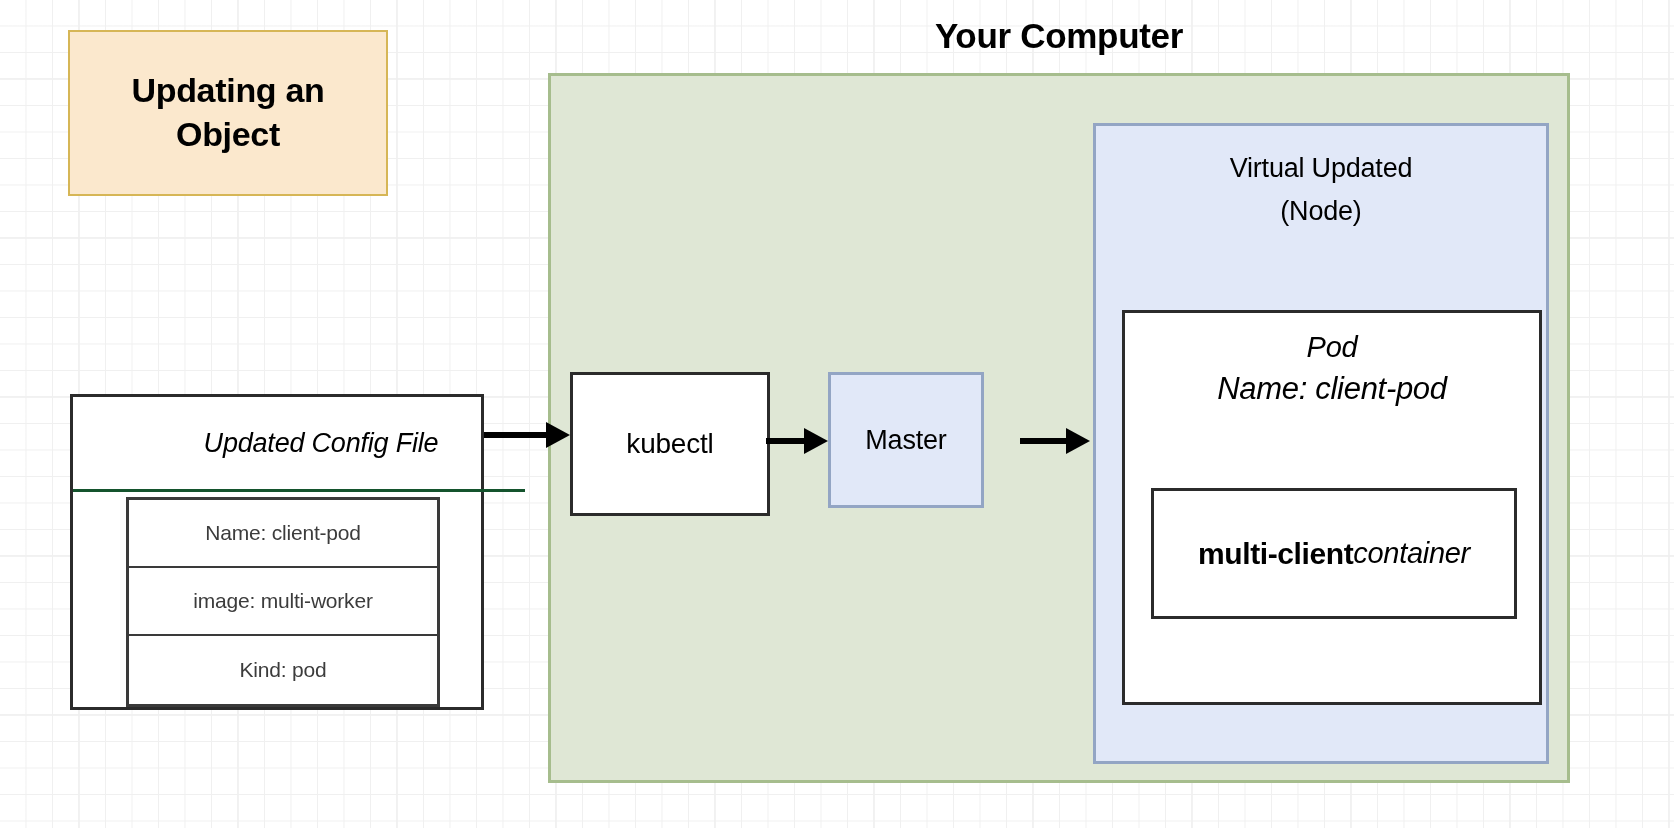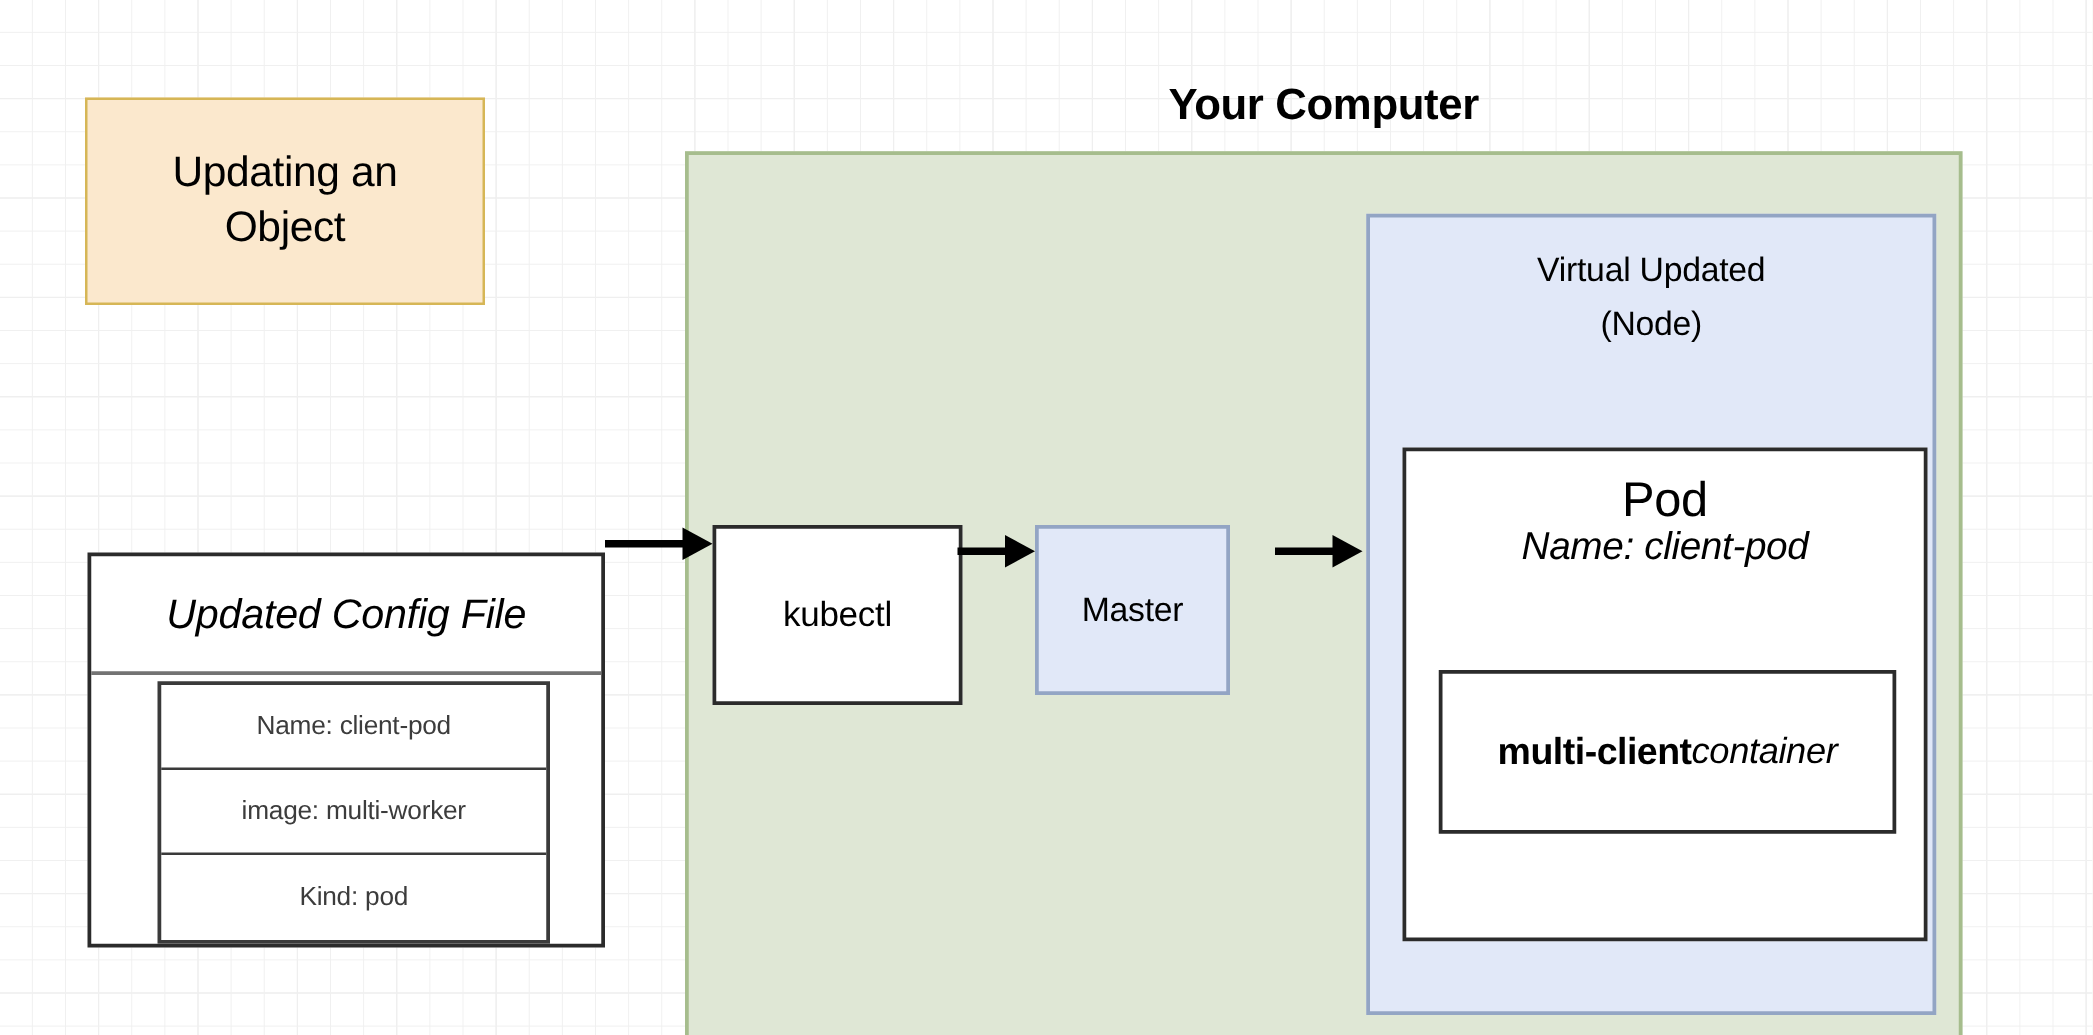--- a/index.html
+++ b/index.html
@@ -21,31 +21,31 @@
       26.5px 26.5px,
       26.5px 26.5px,
       79.5px 79.5px,
       79.5px 79.5px;
     background-position: -1px -1px, -1px -1px, -1px -1px, -1px -1px;
     overflow: hidden;
     font-family: "Liberation Sans", sans-serif;
     color: #000000;
   }
 
-  .abs { position: absolute; box-sizing: border-box; margin-top: 48px; }
+  .abs { position: absolute; box-sizing: border-box; }
 
   
   #title-card {
     left: 68px; top: 30px; width: 320px; height: 166px;
     background: #fbe8cd;
     border: 2px solid #d6b656;
     display: flex; align-items: center; justify-content: center;
   }
   #title-card-text {
-    font-size: 34px; font-weight: normal; line-height: 1.28;
+    font-size: 34px; font-weight: bold; line-height: 1.28;
     text-align: center; letter-spacing: -0.3px;
   }
 
   
   #your-computer-title {
     left: 548px; top: 8px; width: 1022px; height: 56px;
     display: flex; align-items: center; justify-content: center;
     font-size: 35px; font-weight: bold; letter-spacing: -0.3px;
   }
 
@@ -57,23 +57,23 @@
   }
 
   
   #config-file-box {
     left: 70px; top: 394px; width: 414px; height: 316px;
     background: #ffffff;
     border: 3px solid #2b2b2b;
   }
   #config-file-title {
     position: absolute; left: 0; top: 0; width: 100%; height: 92px;
-    border-bottom: 3px solid #737373;
-    display: flex; align-items: center; justify-content: center;
-    font-size: 33px; font-style: italic; letter-spacing: -0.2px;
+    border-bottom: 3px solid #14532d;
+    display: flex; align-items: center; justify-content: center;
+    font-size: 27px; font-style: italic; letter-spacing: -0.2px; padding-left: 44px;
   }
   #config-file-rows {
     position: absolute; left: 53px; top: 100px; width: 308px; height: 204px;
     border: 3px solid #3a3a3a;
     background: #ffffff;
   }
   .config-row {
     height: 33.33%;
     display: flex; align-items: center; justify-content: center;
     font-size: 21px; color: #3c3c3c; letter-spacing: -0.2px;
@@ -113,21 +113,21 @@
   }
 
   
   #pod-box {
     left: 1122px; top: 310px; width: 420px; height: 395px;
     background: #ffffff;
     border: 3px solid #2b2b2b;
   }
   #pod-title {
     position: absolute; left: 0; top: 18px; width: 100%;
-    text-align: center; font-size: 39px; letter-spacing: -0.2px;
+    text-align: center; font-size: 29px; letter-spacing: -0.2px; font-style: italic;
   }
   #pod-name {
     position: absolute; left: 0; top: 58px; width: 100%;
     text-align: center; font-size: 31px; font-style: italic;
     letter-spacing: -0.3px;
   }
 
   
   #container-box {
     position: absolute; left: 26px; top: 175px; width: 360px; height: 125px;

